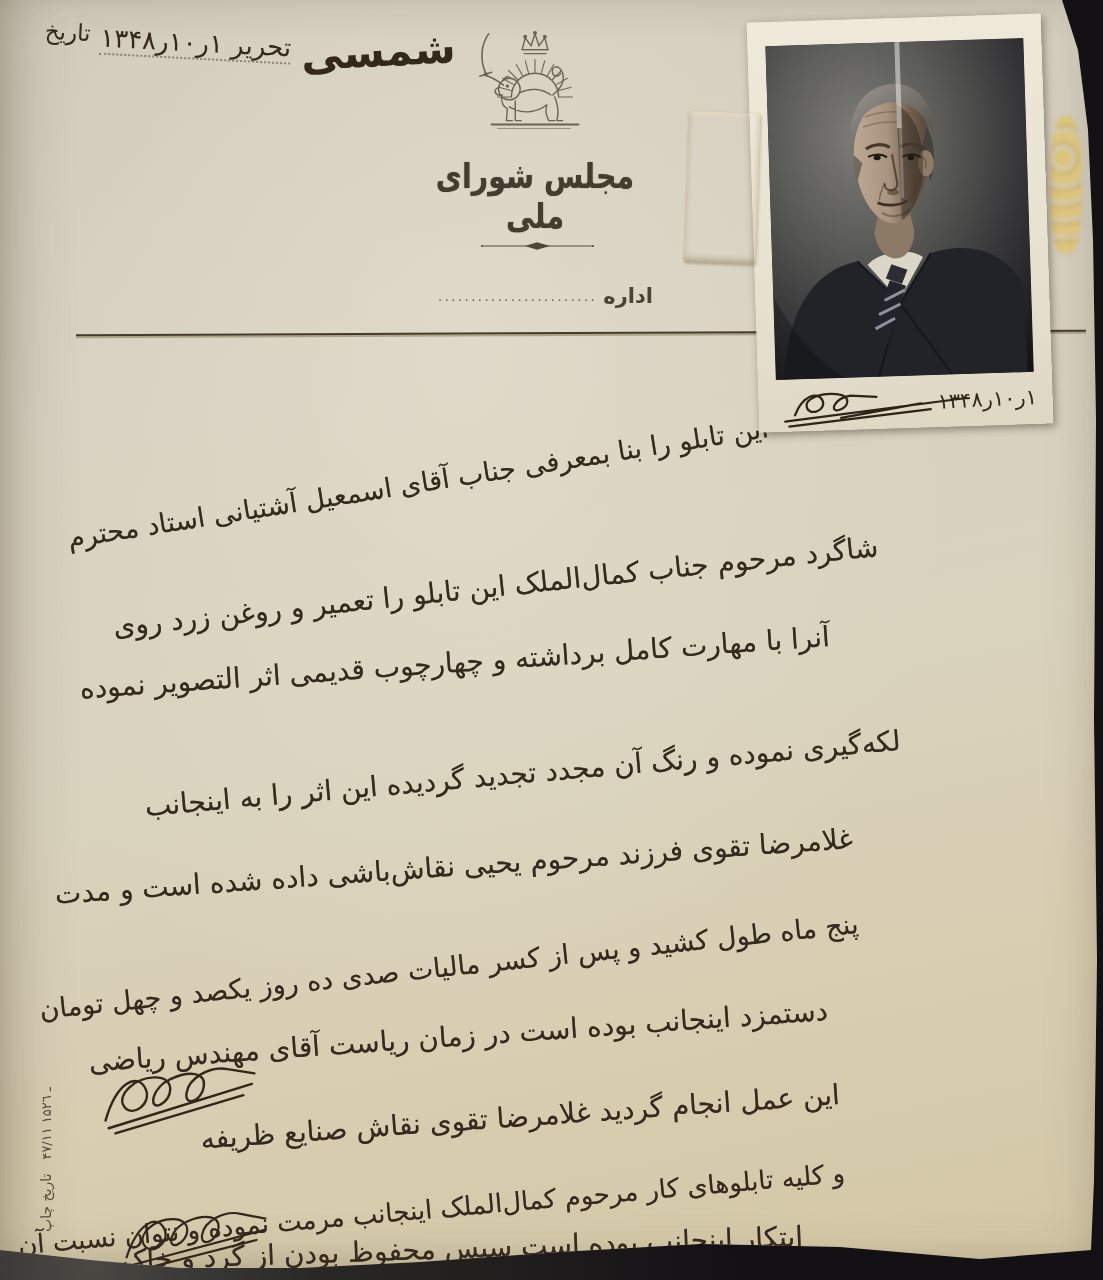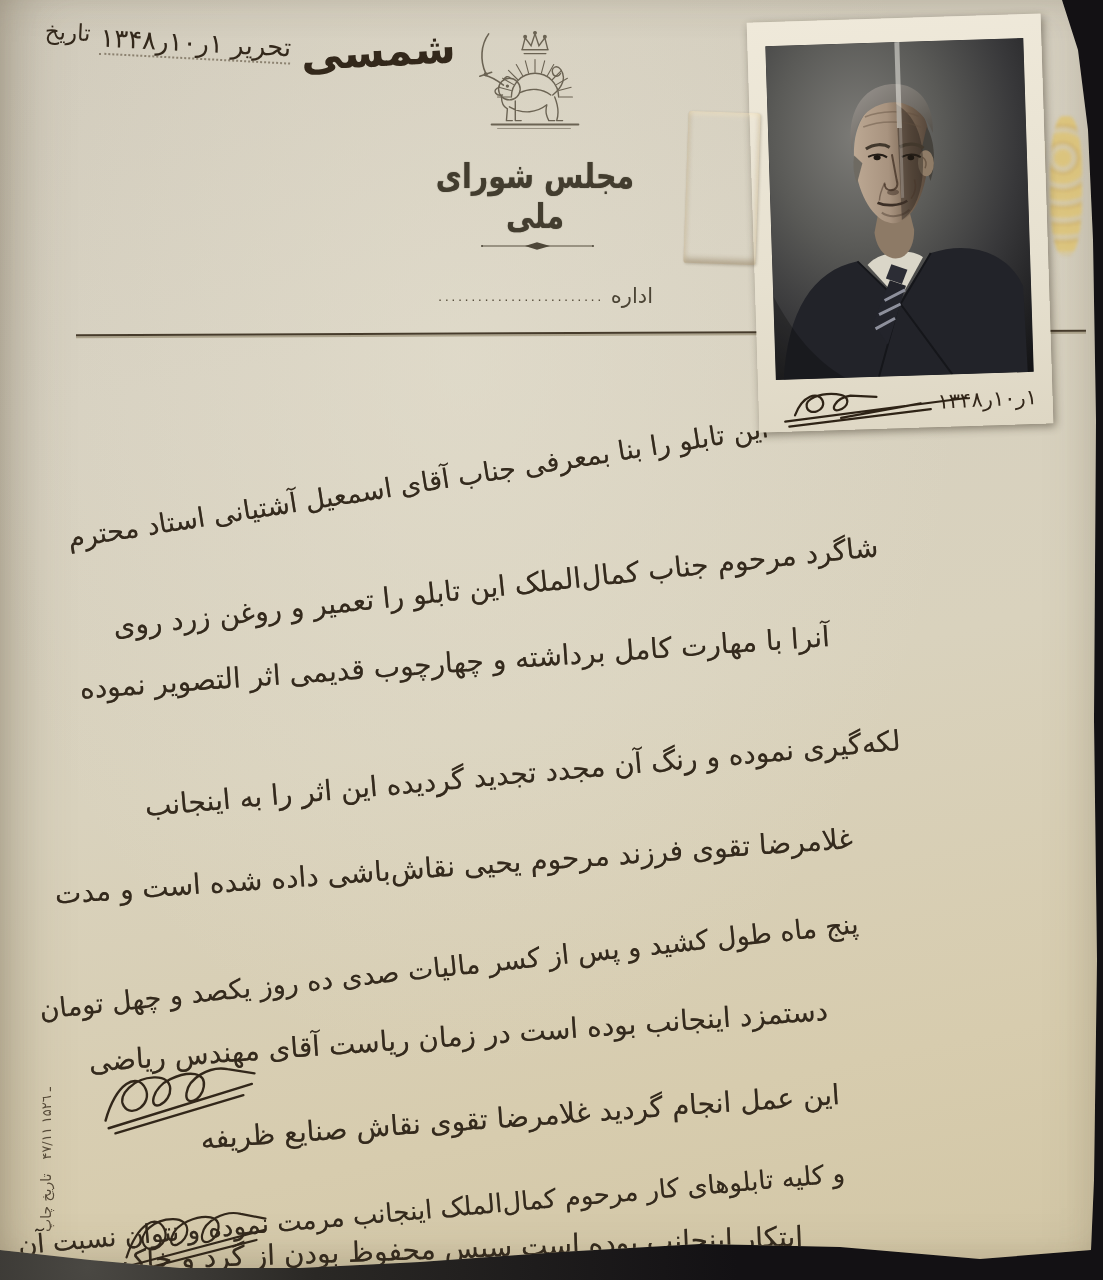--- a/index.html
+++ b/index.html
@@ -28,21 +28,21 @@
   #top-date .td-suffix{font-size:42px;font-weight:bold;transform:rotate(-6deg);}
   
   #emblem{position:absolute;left:435px;top:24px;width:200px;height:138px;}
   #lh-title{position:absolute;left:405px;top:160px;width:260px;text-align:center;
       font-size:31px;font-weight:bold;color:#433d2f;transform:scale(.92,1.12);
       text-shadow:0 0 1px rgba(67,61,47,.7);}
   #lh-divider{position:absolute;left:480px;top:240px;width:115px;height:12px;}
   #office-line{position:absolute;left:438px;top:284px;width:215px;display:flex;
       align-items:center;direction:ltr;color:#4b4435;}
   #office-line .dots{flex:1;font-size:13px;letter-spacing:2.5px;overflow:hidden;white-space:nowrap;color:#574e3c;}
-  #office-line .word{font-size:21px;font-weight:normal;margin-left:8px;letter-spacing:2px;text-align:right;}
+  #office-line .word{font-size:21px;font-weight:bold;margin-left:8px;letter-spacing:2px;text-align:right;}
   #rule{position:absolute;left:76px;top:332px;width:1010px;height:2.4px;background:#463b2b;
       transform:rotate(-.25deg);box-shadow:0 2px 0 rgba(160,150,125,.8);}
   
   #photo{position:absolute;left:753px;top:18px;width:294px;height:410px;
       background:linear-gradient(175deg,#efe9da 0%,#e7e1d0 60%,#ded7c4 100%);
       transform:rotate(-1.8deg);box-shadow:2px 3px 8px rgba(40,32,18,.45);}
   #photo .inner{position:absolute;left:18px;top:24px;width:258px;height:334px;overflow:hidden;background:#2c2c2e;}
   #photo .cap-date{position:absolute;right:16px;bottom:14px;font-size:21px;color:#33271a;direction:rtl;
       transform:rotate(-1deg);}
   #photo .cap-sig{position:absolute;left:22px;bottom:2px;width:190px;height:48px;}

